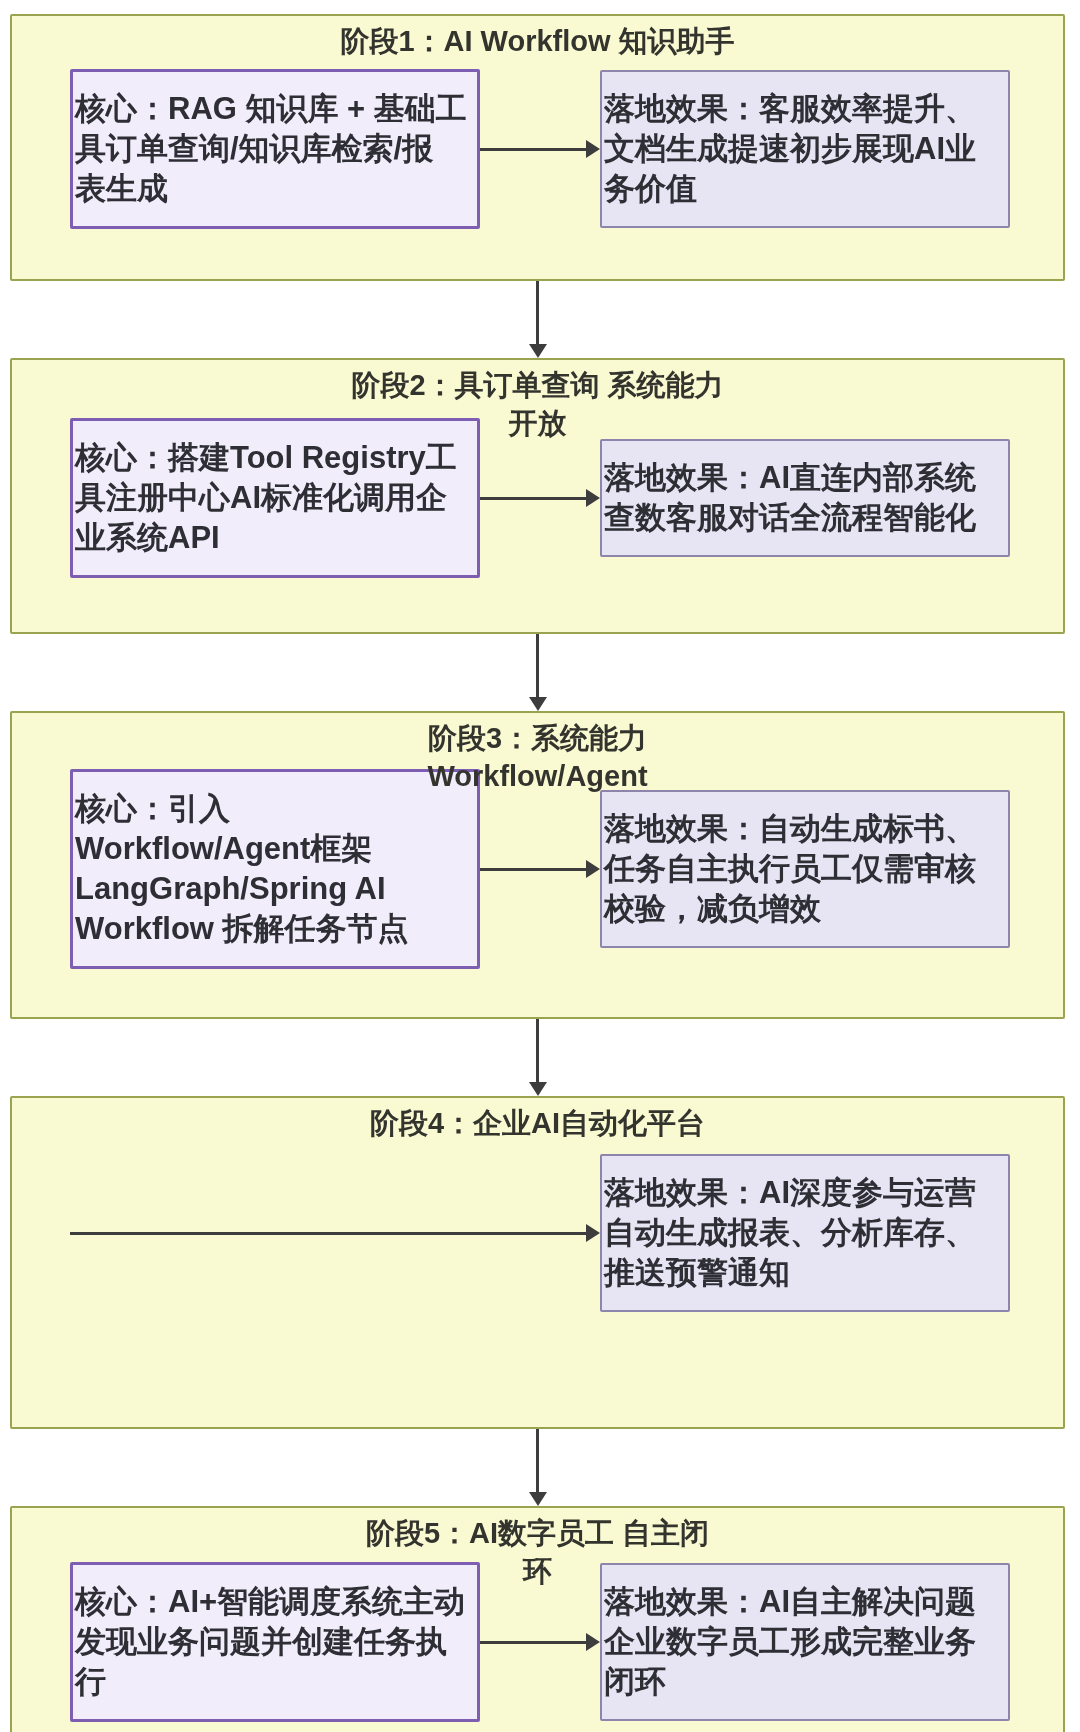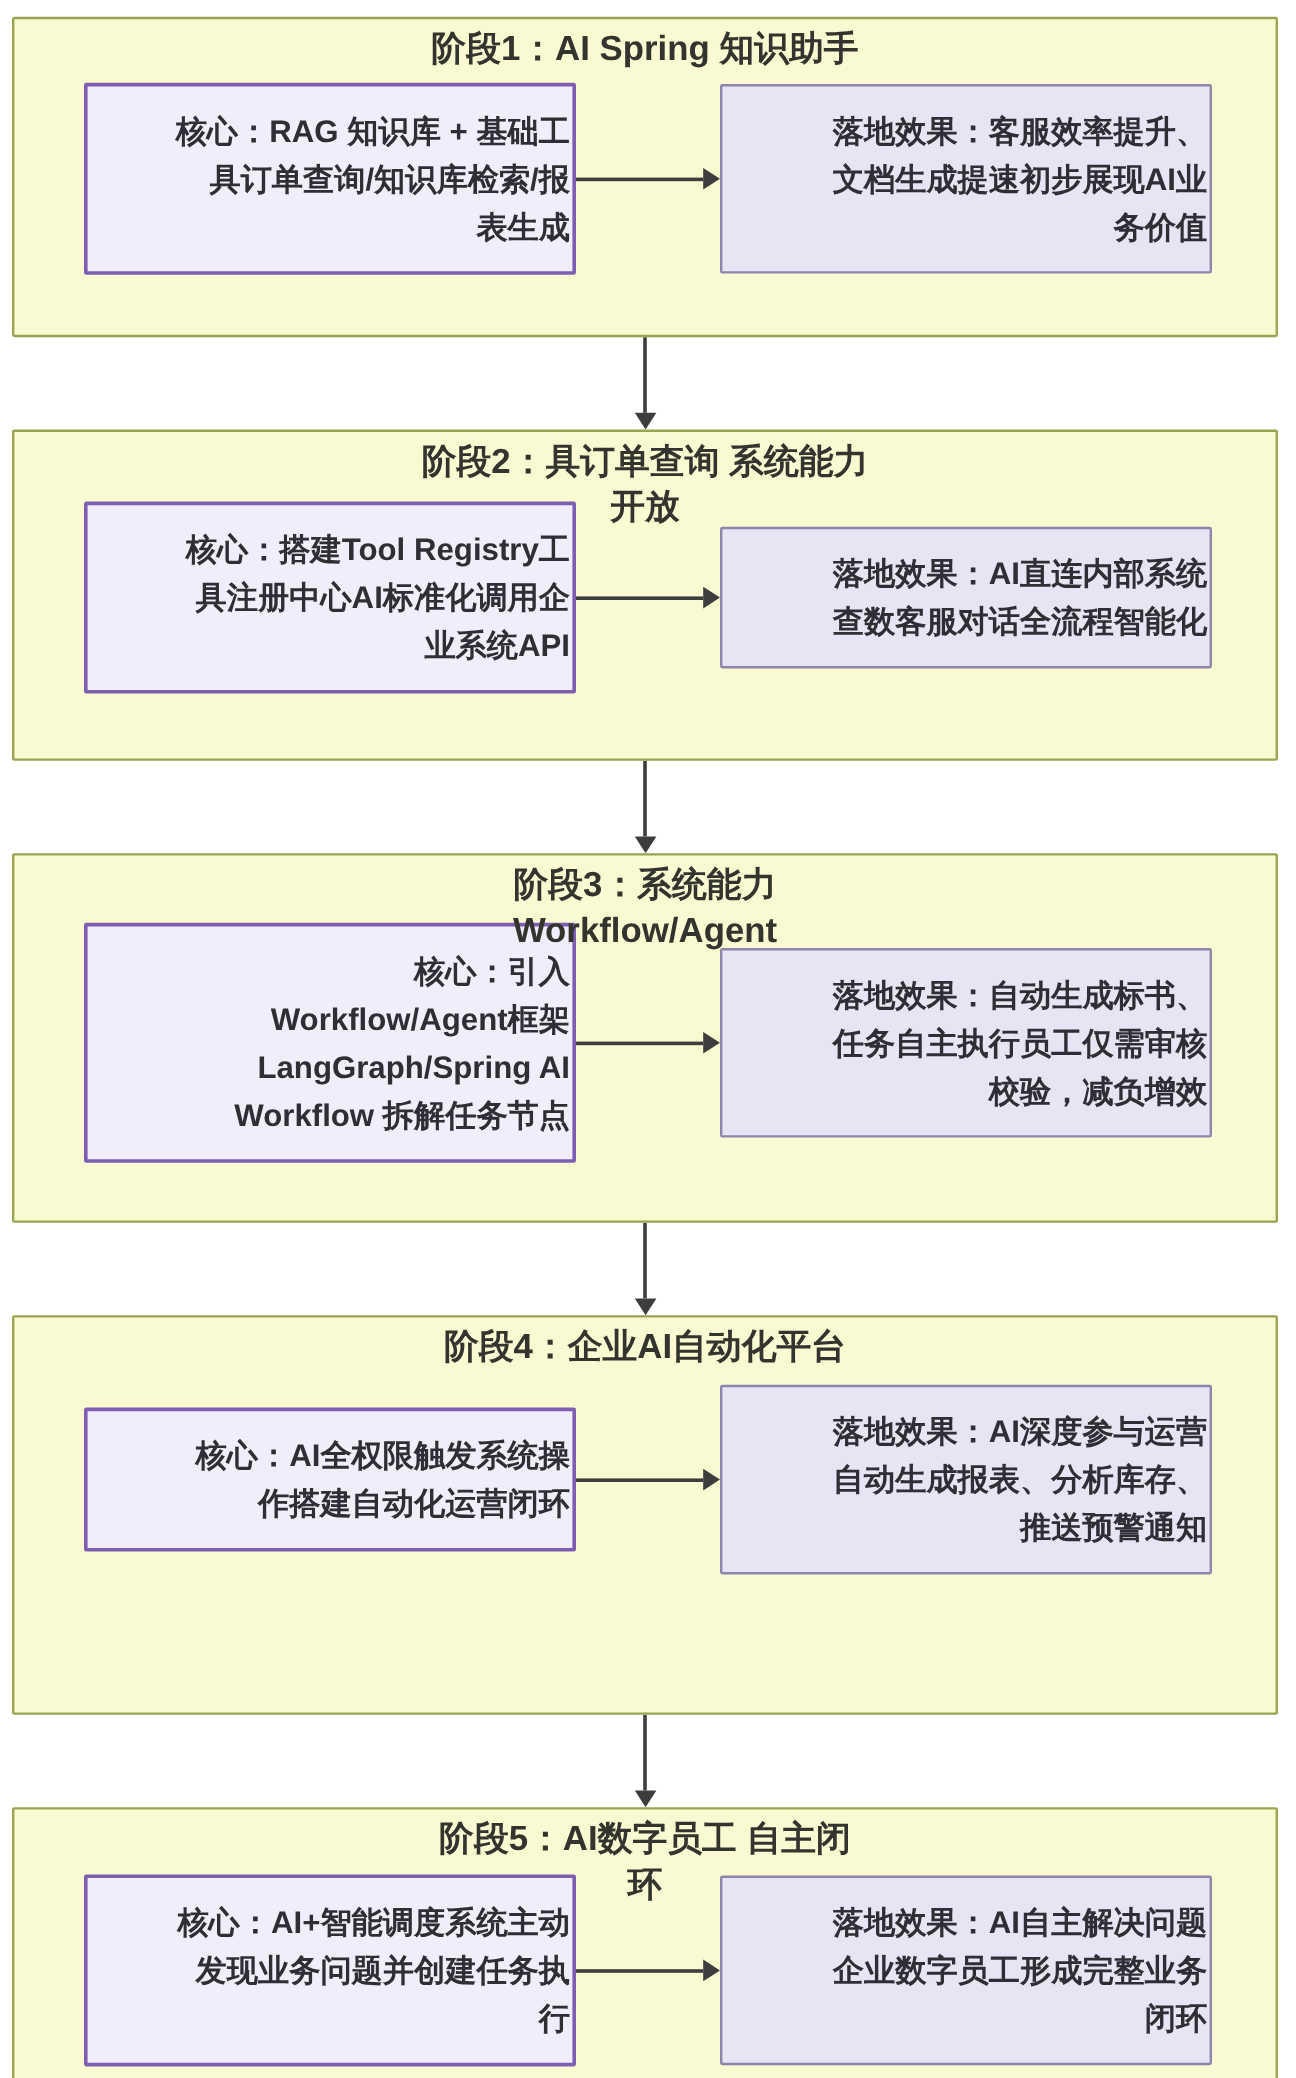--- a/index.html
+++ b/index.html
@@ -41,22 +41,22 @@
     padding:0 53px 0 58px;
   }
   .stage-1 .row{margin-top:53px;}
   .stage-2 .row{margin-top:58px;}
   .stage-3 .row{margin-top:56px;}
   .stage-4 .row{margin-top:56px;}
   .stage-5 .row{margin-top:54px;}
   .box{
     width:410px; flex:0 0 410px;
     padding:17px 2px;
-    text-align:right;
-    font-size:26px; line-height:40px; font-weight:700;
+    text-align:left;
+    font-size:31px; line-height:40px; font-weight:700;
     white-space:pre-line;
     border-radius:2px;
   }
   .box.core{
     background:var(--core-fill);
     border:3px solid var(--core-border);
   }
   .box.outcome{
     background:var(--outcome-fill);
     border:2px solid var(--outcome-border);
@@ -83,21 +83,21 @@
     border-left:9px solid transparent;
     border-right:9px solid transparent;
     border-top:14px solid var(--arrow);
   }
 </style>
 </head>
 <body>
 
 <div class="canvas" id="canvas">
   <section class="panel stage-1">
-    <div class="stage-title">阶段1：AI Spring 知识助手</div>
+    <div class="stage-title">阶段1：AI Workflow 知识助手</div>
     <div class="row">
       <div class="box core">核心：RAG 知识库 + 基础工
 具订单查询/知识库检索/报
 表生成</div>
       <div class="h-arrow">
         <div class="shaft"></div>
         <div class="head"></div>
       </div>
       <div class="box outcome">落地效果：客服效率提升、
 文档生成提速初步展现AI业
@@ -150,22 +150,20 @@
   </section>
 
   <div class="v-arrow">
     <div class="shaft"></div>
     <div class="head"></div>
   </div>
 
   <section class="panel stage-4">
     <div class="stage-title">阶段4：企业AI自动化平台</div>
     <div class="row">
-      <div class="box core">核心：AI全权限触发系统操
-作搭建自动化运营闭环</div>
       <div class="h-arrow">
         <div class="shaft"></div>
         <div class="head"></div>
       </div>
       <div class="box outcome">落地效果：AI深度参与运营
 自动生成报表、分析库存、
 推送预警通知</div>
     </div>
   </section>
 

